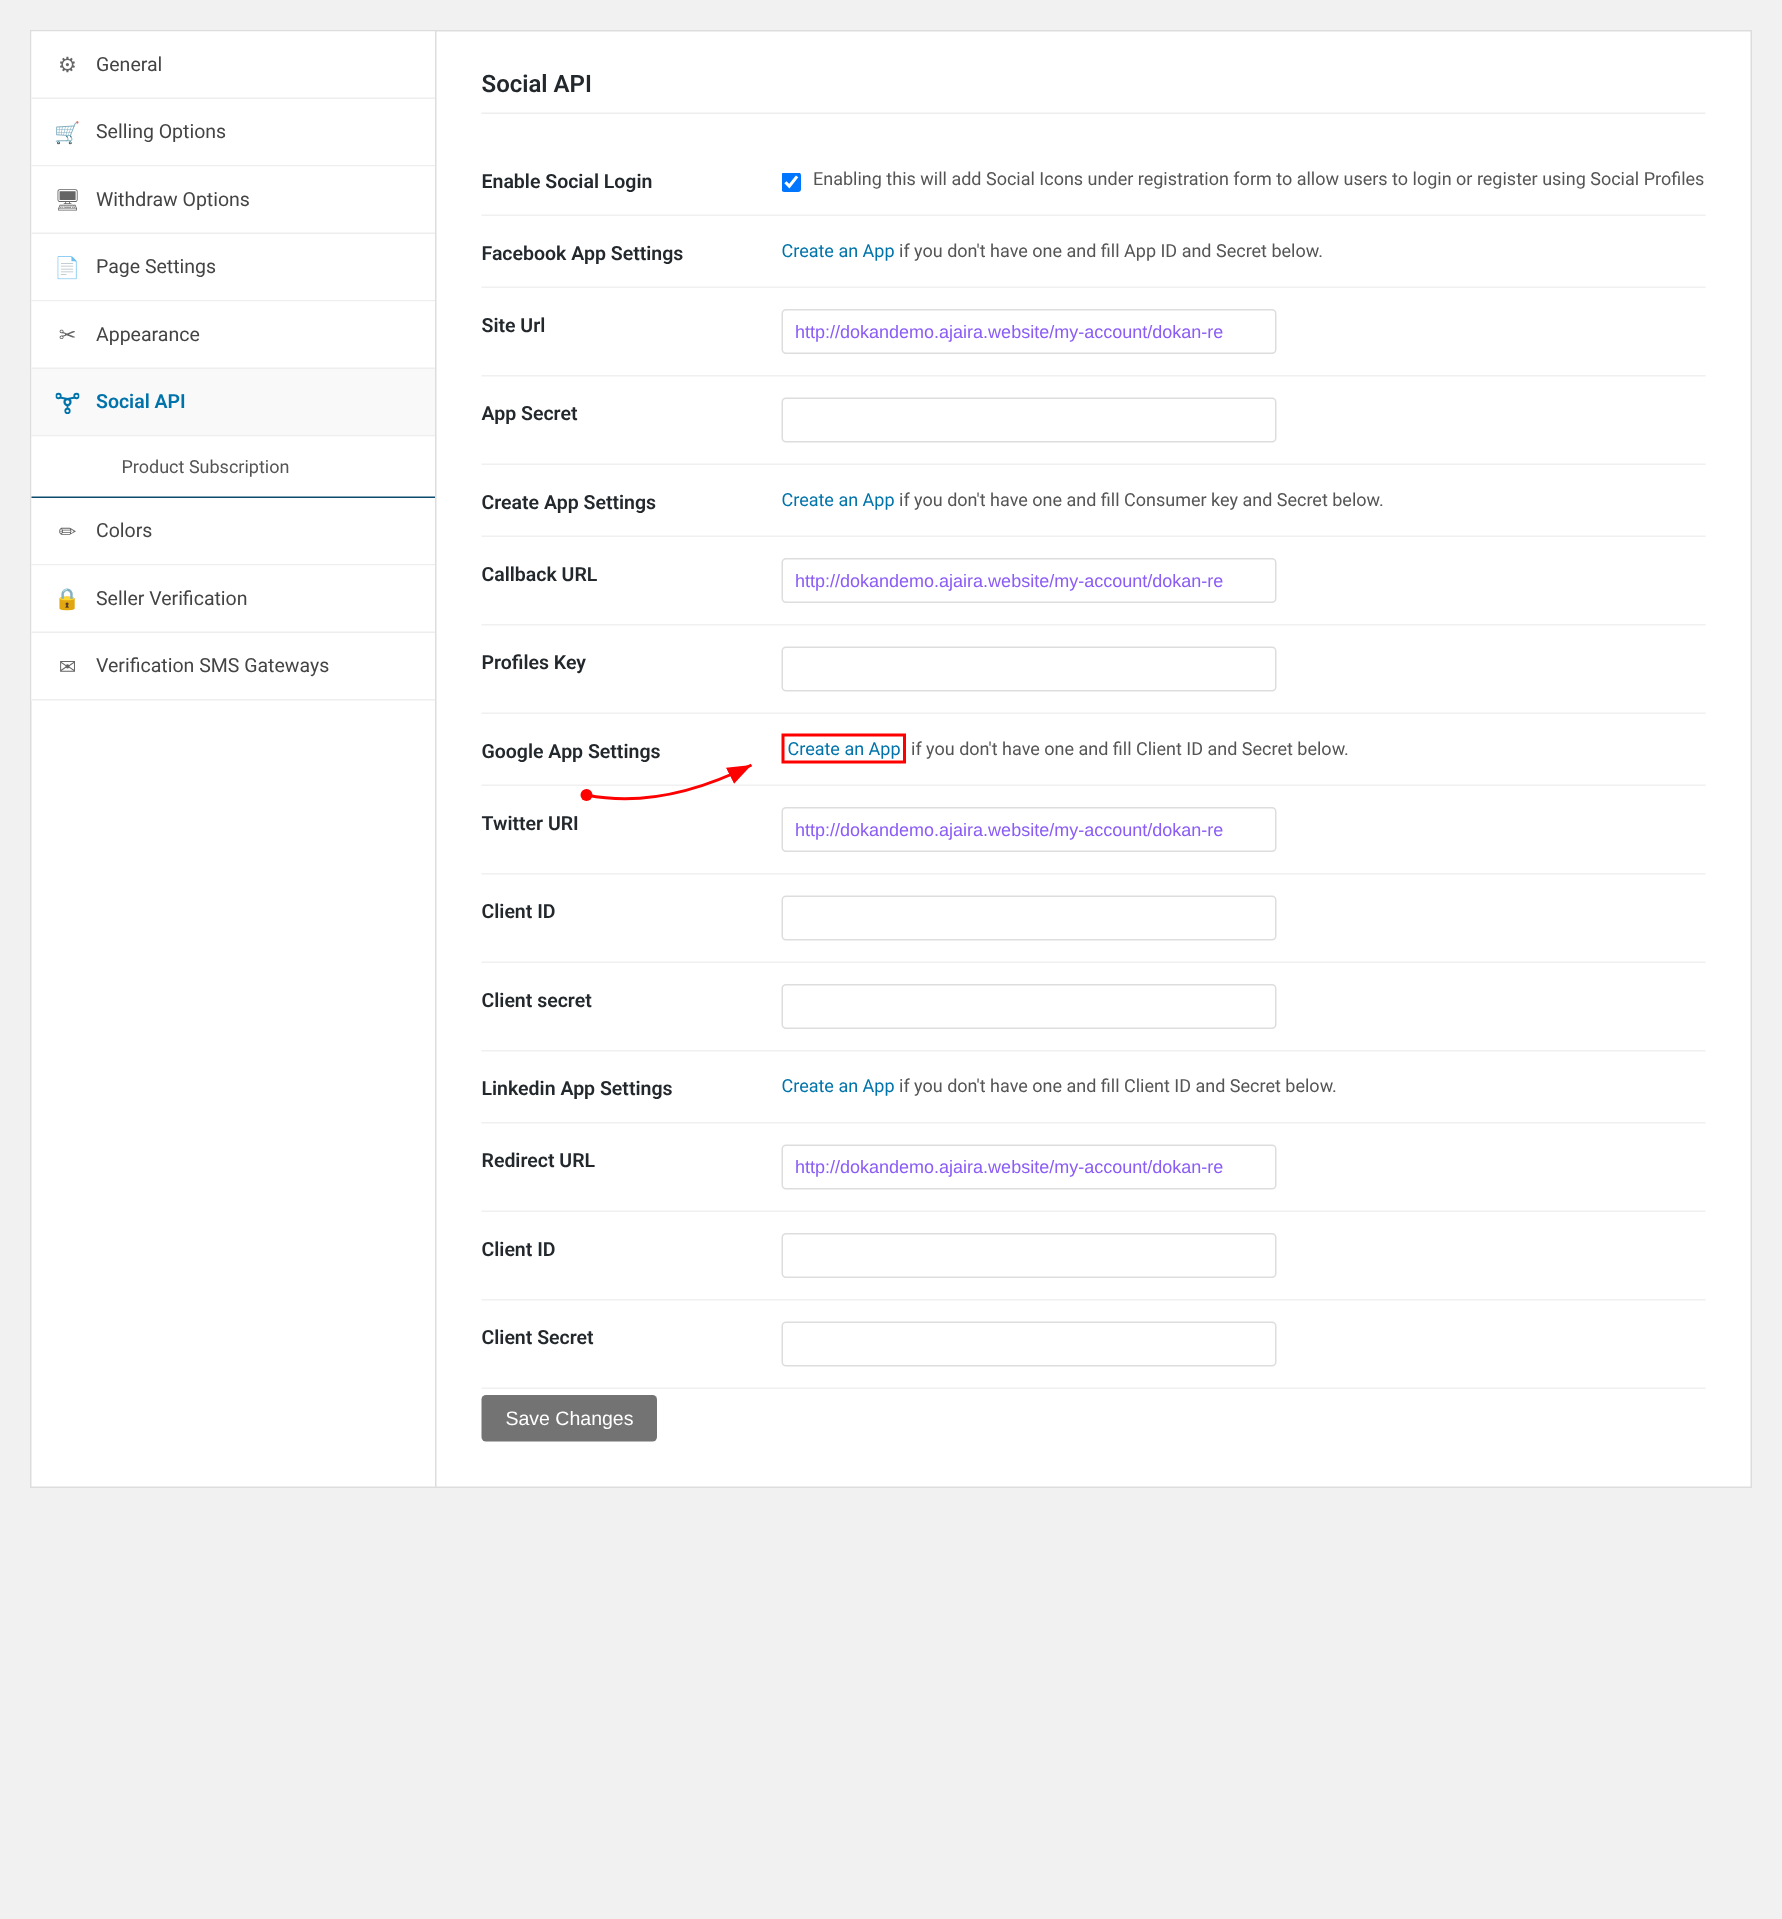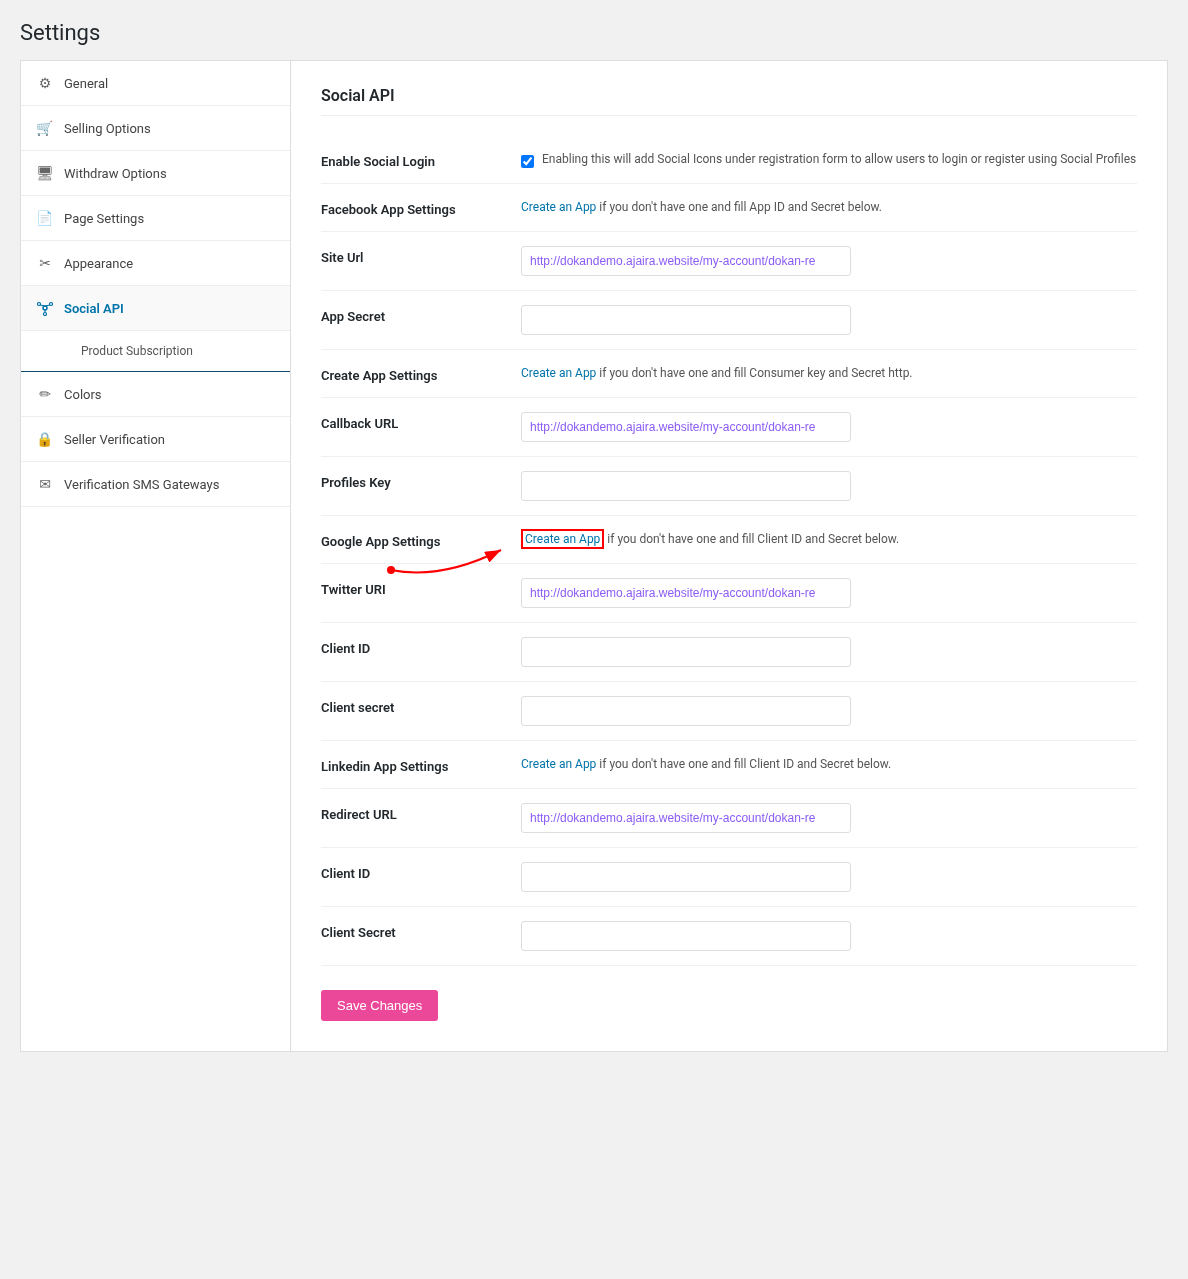--- a/index.html
+++ b/index.html
@@ -123,35 +123,34 @@
     }
     .checkbox-row {
       display: flex;
       align-items: flex-end;
       gap: 8px;
     }
     .checkbox-row input[type="checkbox"] {
       margin-top: 2px;
     }
     .save-btn {
-      background: #ec4899;
+      background: #737373;
       color: #fff;
       border: none;
       padding: 8px 16px;
       border-radius: 3px;
       font-size: 13px;
       cursor: pointer;
-      margin-top: 24px;
+      margin-top: 4px;
     }
   </style>
 </head>
 <body>
 
 <div class="page-wrapper">
-  <h1 class="page-title">Settings</h1>
   <div class="layout">
 
     <div class="sidebar">
       <div class="sidebar-item">
         <span class="icon-box">⚙</span>
         <span>General</span>
       </div>
       <div class="sidebar-item">
         <span class="icon-box">🛒</span>
         <span>Selling Options</span>
@@ -239,21 +238,21 @@
         <div class="form-field">
           <input type="text" class="wide" style="">
         </div>
       </div>
 
       
       <div class="form-row">
         <div class="form-label">Create App Settings</div>
         <div class="form-field">
           <span class="description">
-            <a href="#">Create an App</a><span> if you don't have one and fill Consumer key and Secret http.</span>
+            <a href="#">Create an App</a><span> if you don't have one and fill Consumer key and Secret below.</span>
           </span>
         </div>
       </div>
 
       
       <div class="form-row">
         <div class="form-label">Callback URL</div>
         <div class="form-field">
           <input type="text" class="wide" value="http://dokandemo.ajaira.website/my-account/dokan-re" style="">
         </div>

